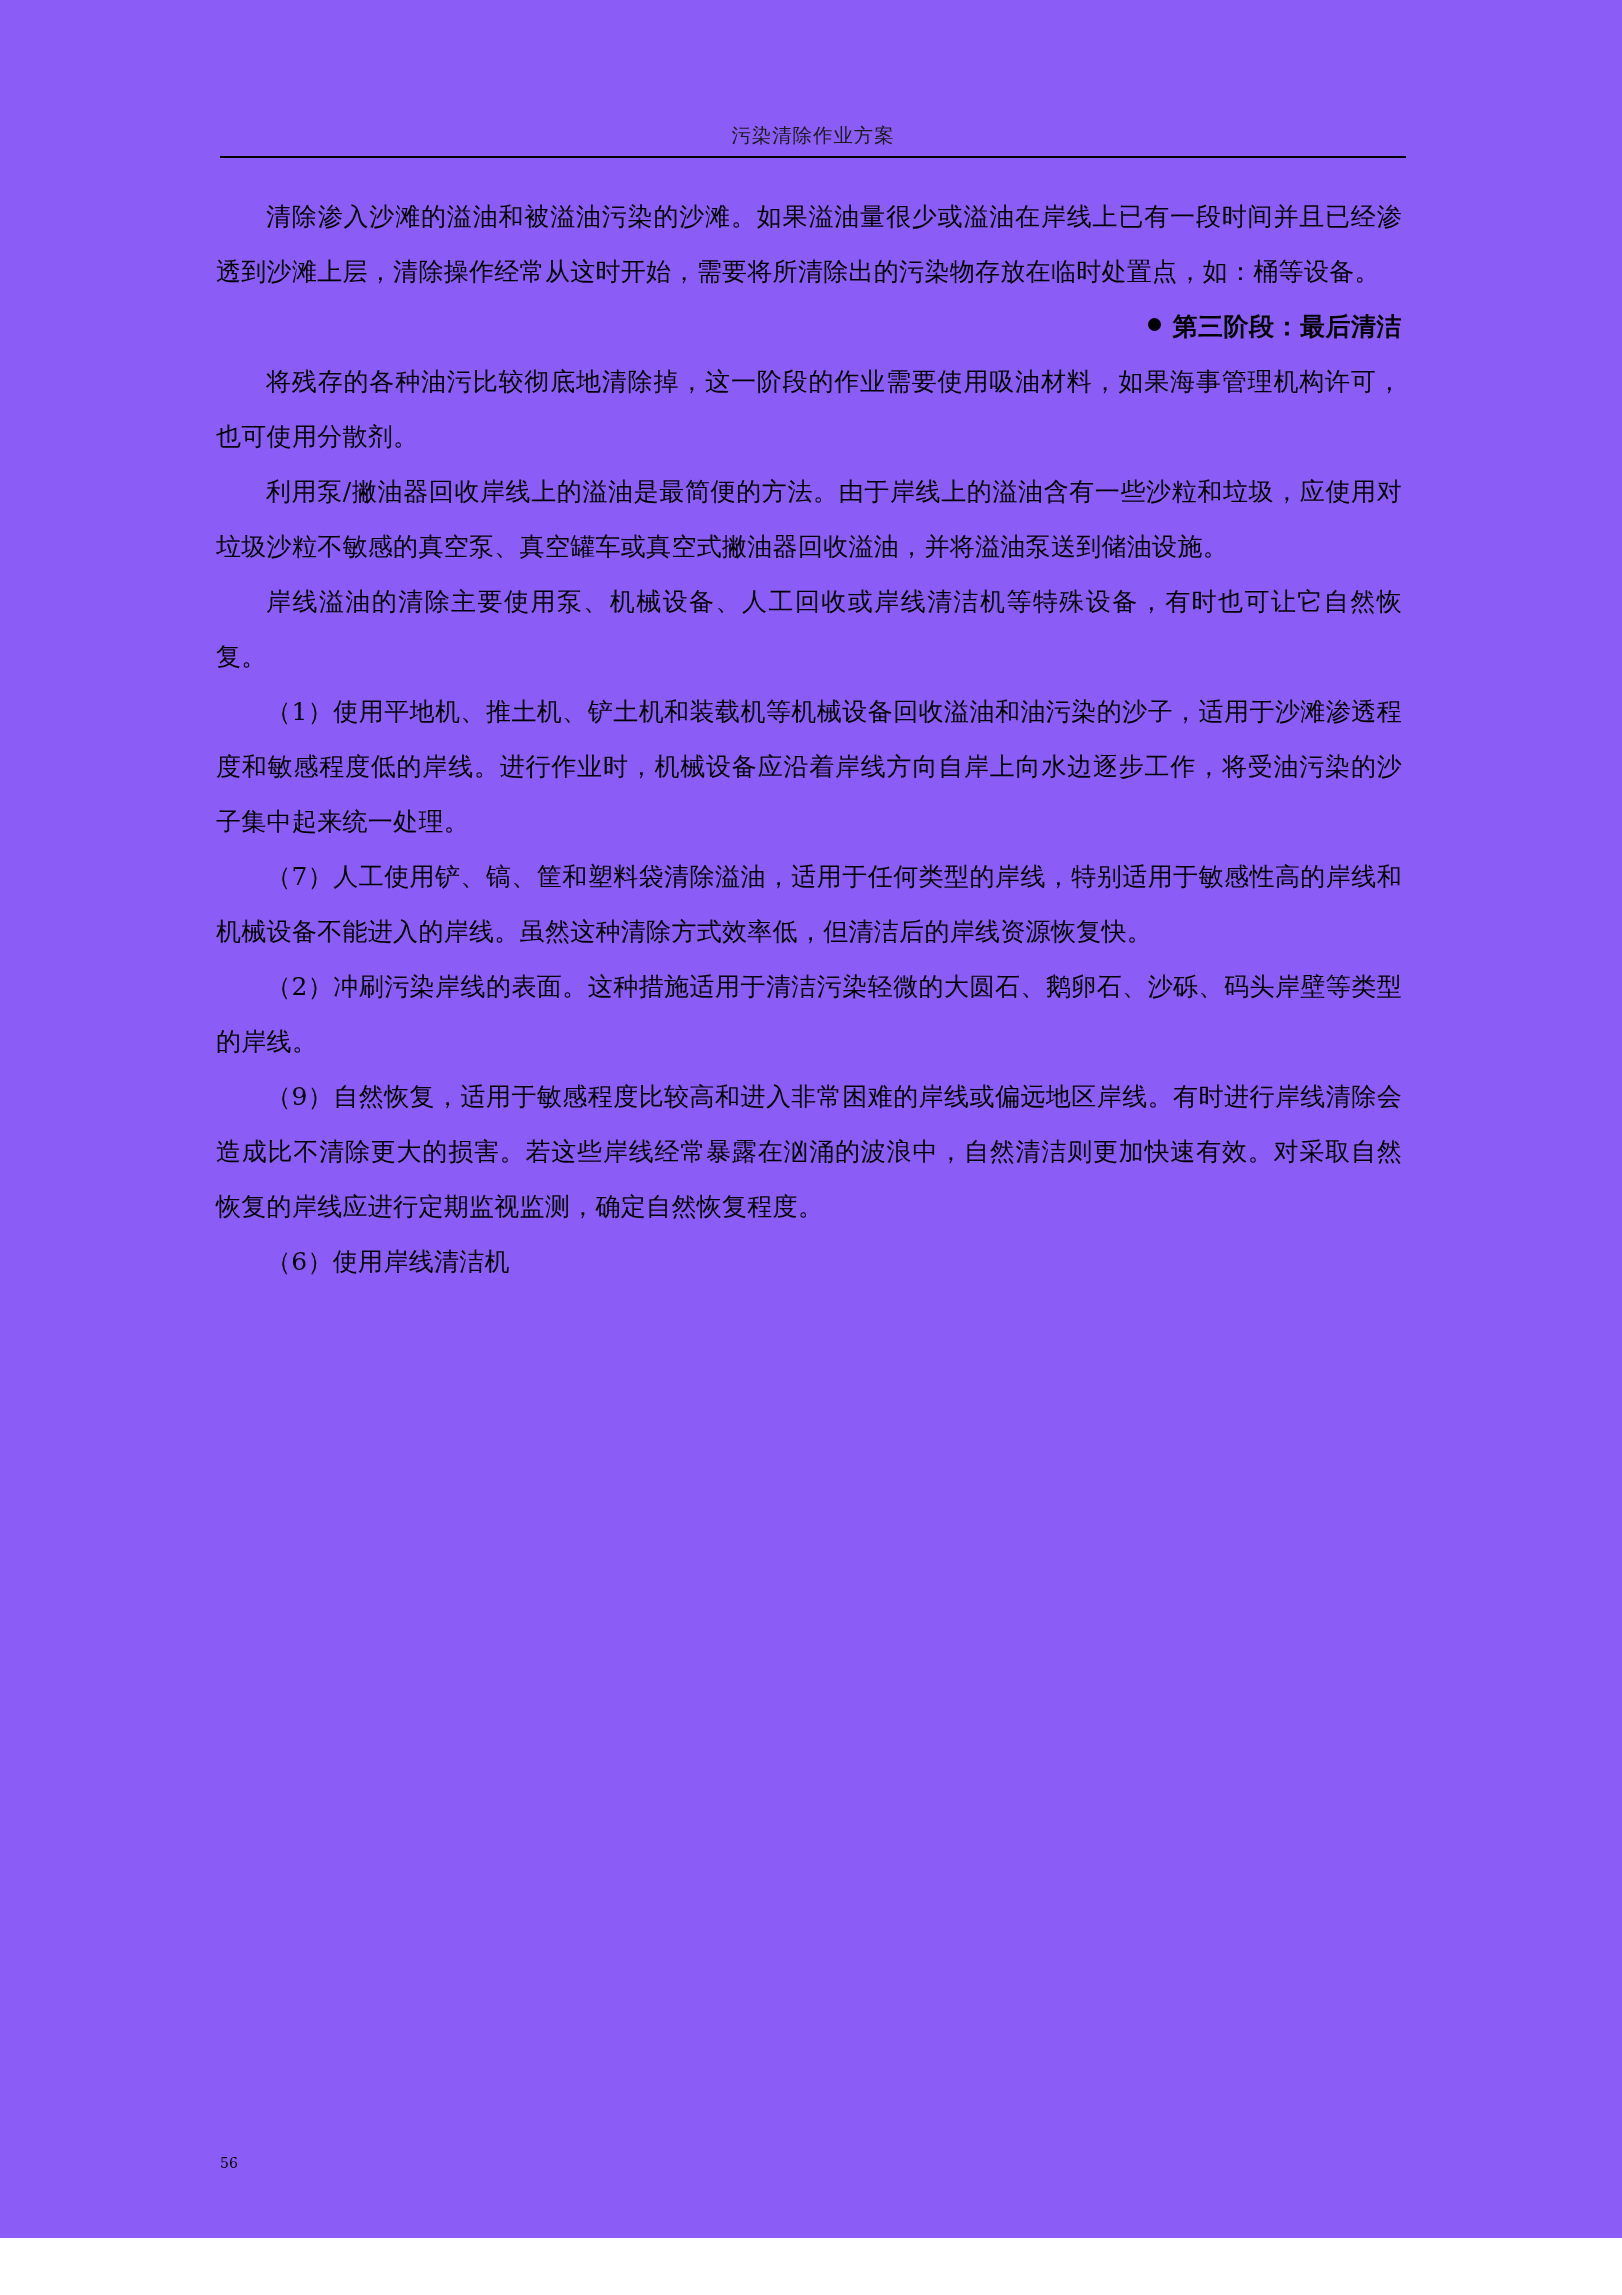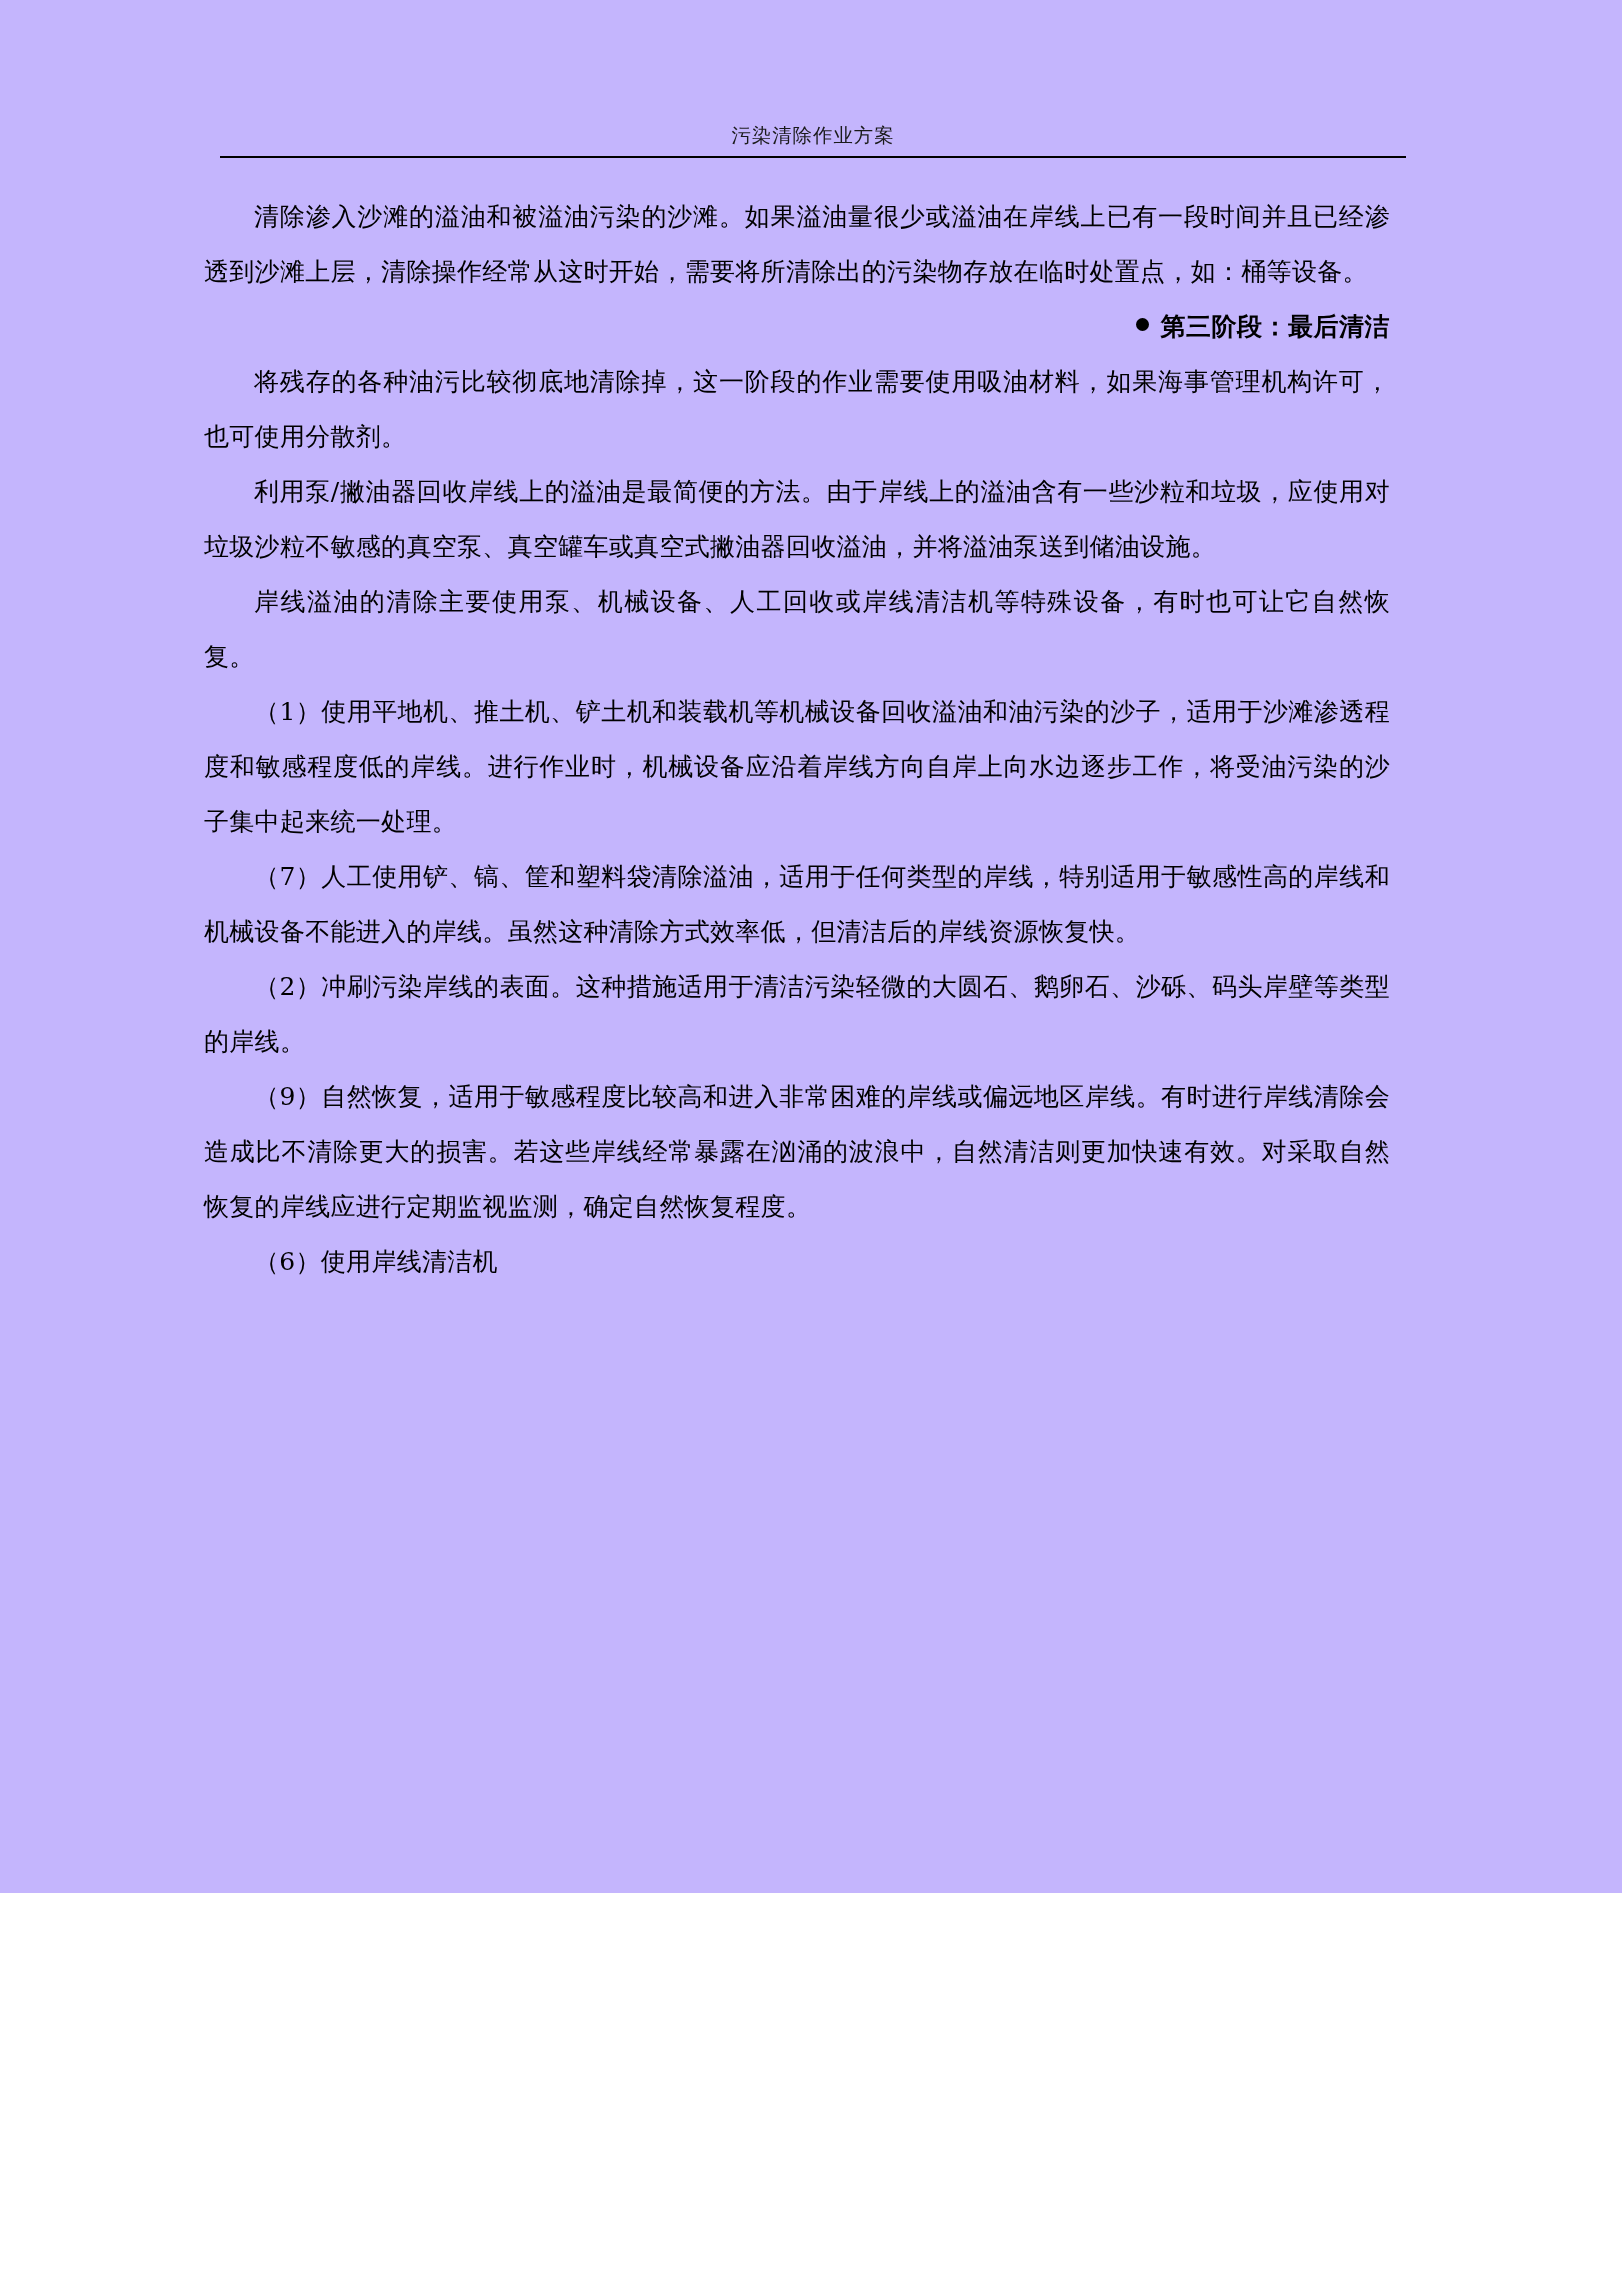--- a/index.html
+++ b/index.html
@@ -7,22 +7,22 @@
     padding: 0;
     background: #ffffff;
   }
   body {
     font-family: "DejaVu Serif", "Liberation Serif", serif;
     color: #000000;
   }
   .page {
     position: relative;
     width: 1623px;
-    height: 1893px;
-    background: #c4b5fd;
+    height: 2238px;
+    background: #8b5cf6;
     box-sizing: border-box;
     padding: 0;
     overflow: hidden;
   }
   .header {
     position: absolute;
     top: 122px;
     left: 220px;
     width: 1186px;
     text-align: center;
@@ -34,21 +34,21 @@
     position: absolute;
     top: 156px;
     left: 220px;
     width: 1186px;
     height: 1.5px;
     background: #000000;
   }
   .content {
     position: absolute;
     top: 189px;
-    left: 204px;
+    left: 216px;
     width: 1186px;
   }
   p {
     margin: 0 0 0 0;
     font-size: 25px;
     line-height: 55px;
     text-align: justify;
     text-justify: inter-ideograph;
     letter-spacing: 0.3px;
   }

